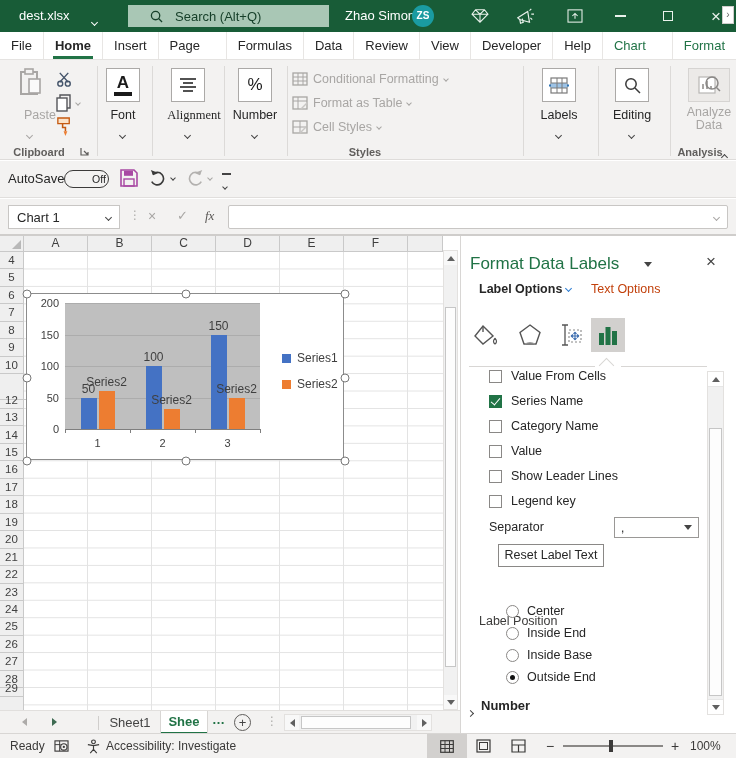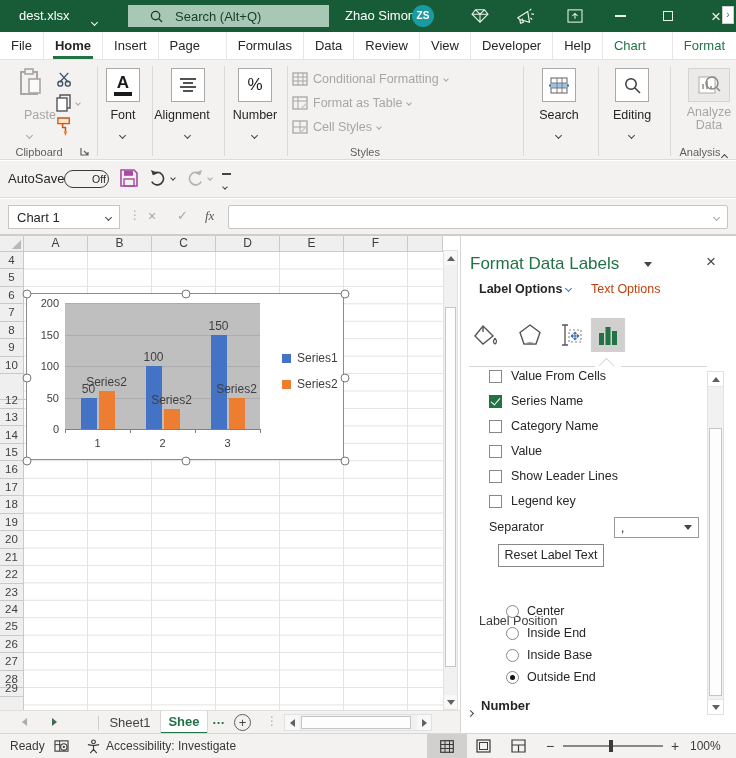--- a/index.html
+++ b/index.html
@@ -16,21 +16,21 @@
   #tabstrip{position:absolute;left:0;top:32px;width:736px;height:28px;background:#FFF;border-bottom:1px solid #E5E3E1;display:flex;align-items:stretch;}
   .rtab{position:relative;padding:0 11px;line-height:27px;font-size:13px;color:#262626;border-left:1px solid #E8E6E4;}
   .rtab:first-child{border-left:none;}
   .rtab.selected{font-weight:bold;}
   .rtab.selected::after{content:"";position:absolute;left:9px;right:9px;bottom:0;height:3px;background:#217346;}
   .rtab.contextual{color:#217346;}
   #tab-more{position:absolute;left:722px;top:6px;width:12px;height:18px;border:1px solid #D0CECC;color:#666;font-size:10px;text-align:center;line-height:16px;background:#fff;}
   
   #ribbon{position:absolute;left:0;top:60px;width:736px;height:100px;background:#F3F2F1;border-bottom:1px solid #DEDCDA;}
   .gsep{position:absolute;top:6px;height:90px;width:1px;background:#DCDAD8;}
-  .glabel{position:absolute;top:86px;font-size:11px;color:#605E5C;text-align:center;white-space:nowrap;}
+  .glabel{position:absolute;top:86px;font-size:11px;color:#605E5C;text-align:center;white-space:nowrap;font-weight:bold;}
   .bigbox{position:absolute;top:8px;width:34px;height:34px;background:#fff;border:1px solid #ABA9A7;display:flex;align-items:center;justify-content:center;}
   .blabel{position:absolute;top:48px;font-size:12.5px;color:#262626;text-align:center;white-space:nowrap;}
   .bchv{position:absolute;top:66px;}
   .chv{display:inline-block;width:5px;height:5px;border-right:1.4px solid #444;border-bottom:1.4px solid #444;transform:rotate(45deg);}
   .chv.gray{border-color:#A8A6A4;}
   .chv.blue{border-color:#2B7CD3;}
   .chv.up{transform:rotate(-135deg);}
   .disabled-t{color:#A8A6A4;}
   .styles-row{position:absolute;left:292px;display:flex;align-items:center;gap:5px;font-size:12.5px;color:#A8A6A4;white-space:nowrap;}
   
@@ -208,21 +208,21 @@
     </div>
     <div class="blabel" style="left:96px;width:54px;">Font</div>
     <span class="bchv" style="left:120px;"><span class="chv"></span></span>
     <div class="gsep" style="left:152px;"></div>
 
     <div class="bigbox" style="left:171px;">
       <svg width="18" height="14" viewBox="0 0 18 14">
           <path d="M1 1 h16 M4 5 h10 M1 9 h16 M4 13 h10" stroke="#1A1A1A" stroke-width="1.6"></path>
         </svg>
     </div>
-    <div class="blabel" style="left:152px;width:60px;">Alignment</div>
+    <div class="blabel" style="left:164px;width:60px;font-family:Liberation Serif, serif;">Alignment</div>
     <span class="bchv" style="left:185px;"><span class="chv"></span></span>
     <div class="gsep" style="left:224px;"></div>
 
     <div class="bigbox" style="left:238px;">
       <span style="font-size:17px;color:#1A1A1A;">%</span>
     </div>
     <div class="blabel" style="left:228px;width:54px;">Number</div>
     <span class="bchv" style="left:252px;"><span class="chv"></span></span>
     <div class="gsep" style="left:287px;"></div>
 
@@ -256,21 +256,21 @@
     <div class="gsep" style="left:523px;"></div>
 
     <div class="bigbox" style="left:542px;">
       <svg width="20" height="17" viewBox="0 0 20 17">
           <rect x="2" y="1" width="16" height="15" fill="#fff" stroke="#7A7A7A" stroke-width="1.2"></rect>
           <rect x="2" y="6" width="16" height="5" fill="#9DC3E6"></rect>
           <path d="M2 6 h16 M2 11 h16 M8 1 v15 M13 1 v15" stroke="#7A7A7A" stroke-width="1"></path>
           <path d="M0 8.5 h2 M18 8.5 h2" stroke="#2E75B6" stroke-width="2"></path>
         </svg>
     </div>
-    <div class="blabel" style="left:532px;width:54px;">Search</div>
+    <div class="blabel" style="left:532px;width:54px;">Labels</div>
     <span class="bchv" style="left:556px;"><span class="chv"></span></span>
     <div class="gsep" style="left:598px;"></div>
 
     <div class="bigbox" style="left:615px;">
       <svg width="17" height="17" viewBox="0 0 17 17">
           <circle cx="7" cy="7" r="5.2" fill="none" stroke="#3A3A3A" stroke-width="1.5"></circle>
           <line x1="11" y1="11" x2="16" y2="16" stroke="#3A3A3A" stroke-width="1.5"></line>
         </svg>
     </div>
     <div class="blabel" style="left:605px;width:54px;">Editing</div>

